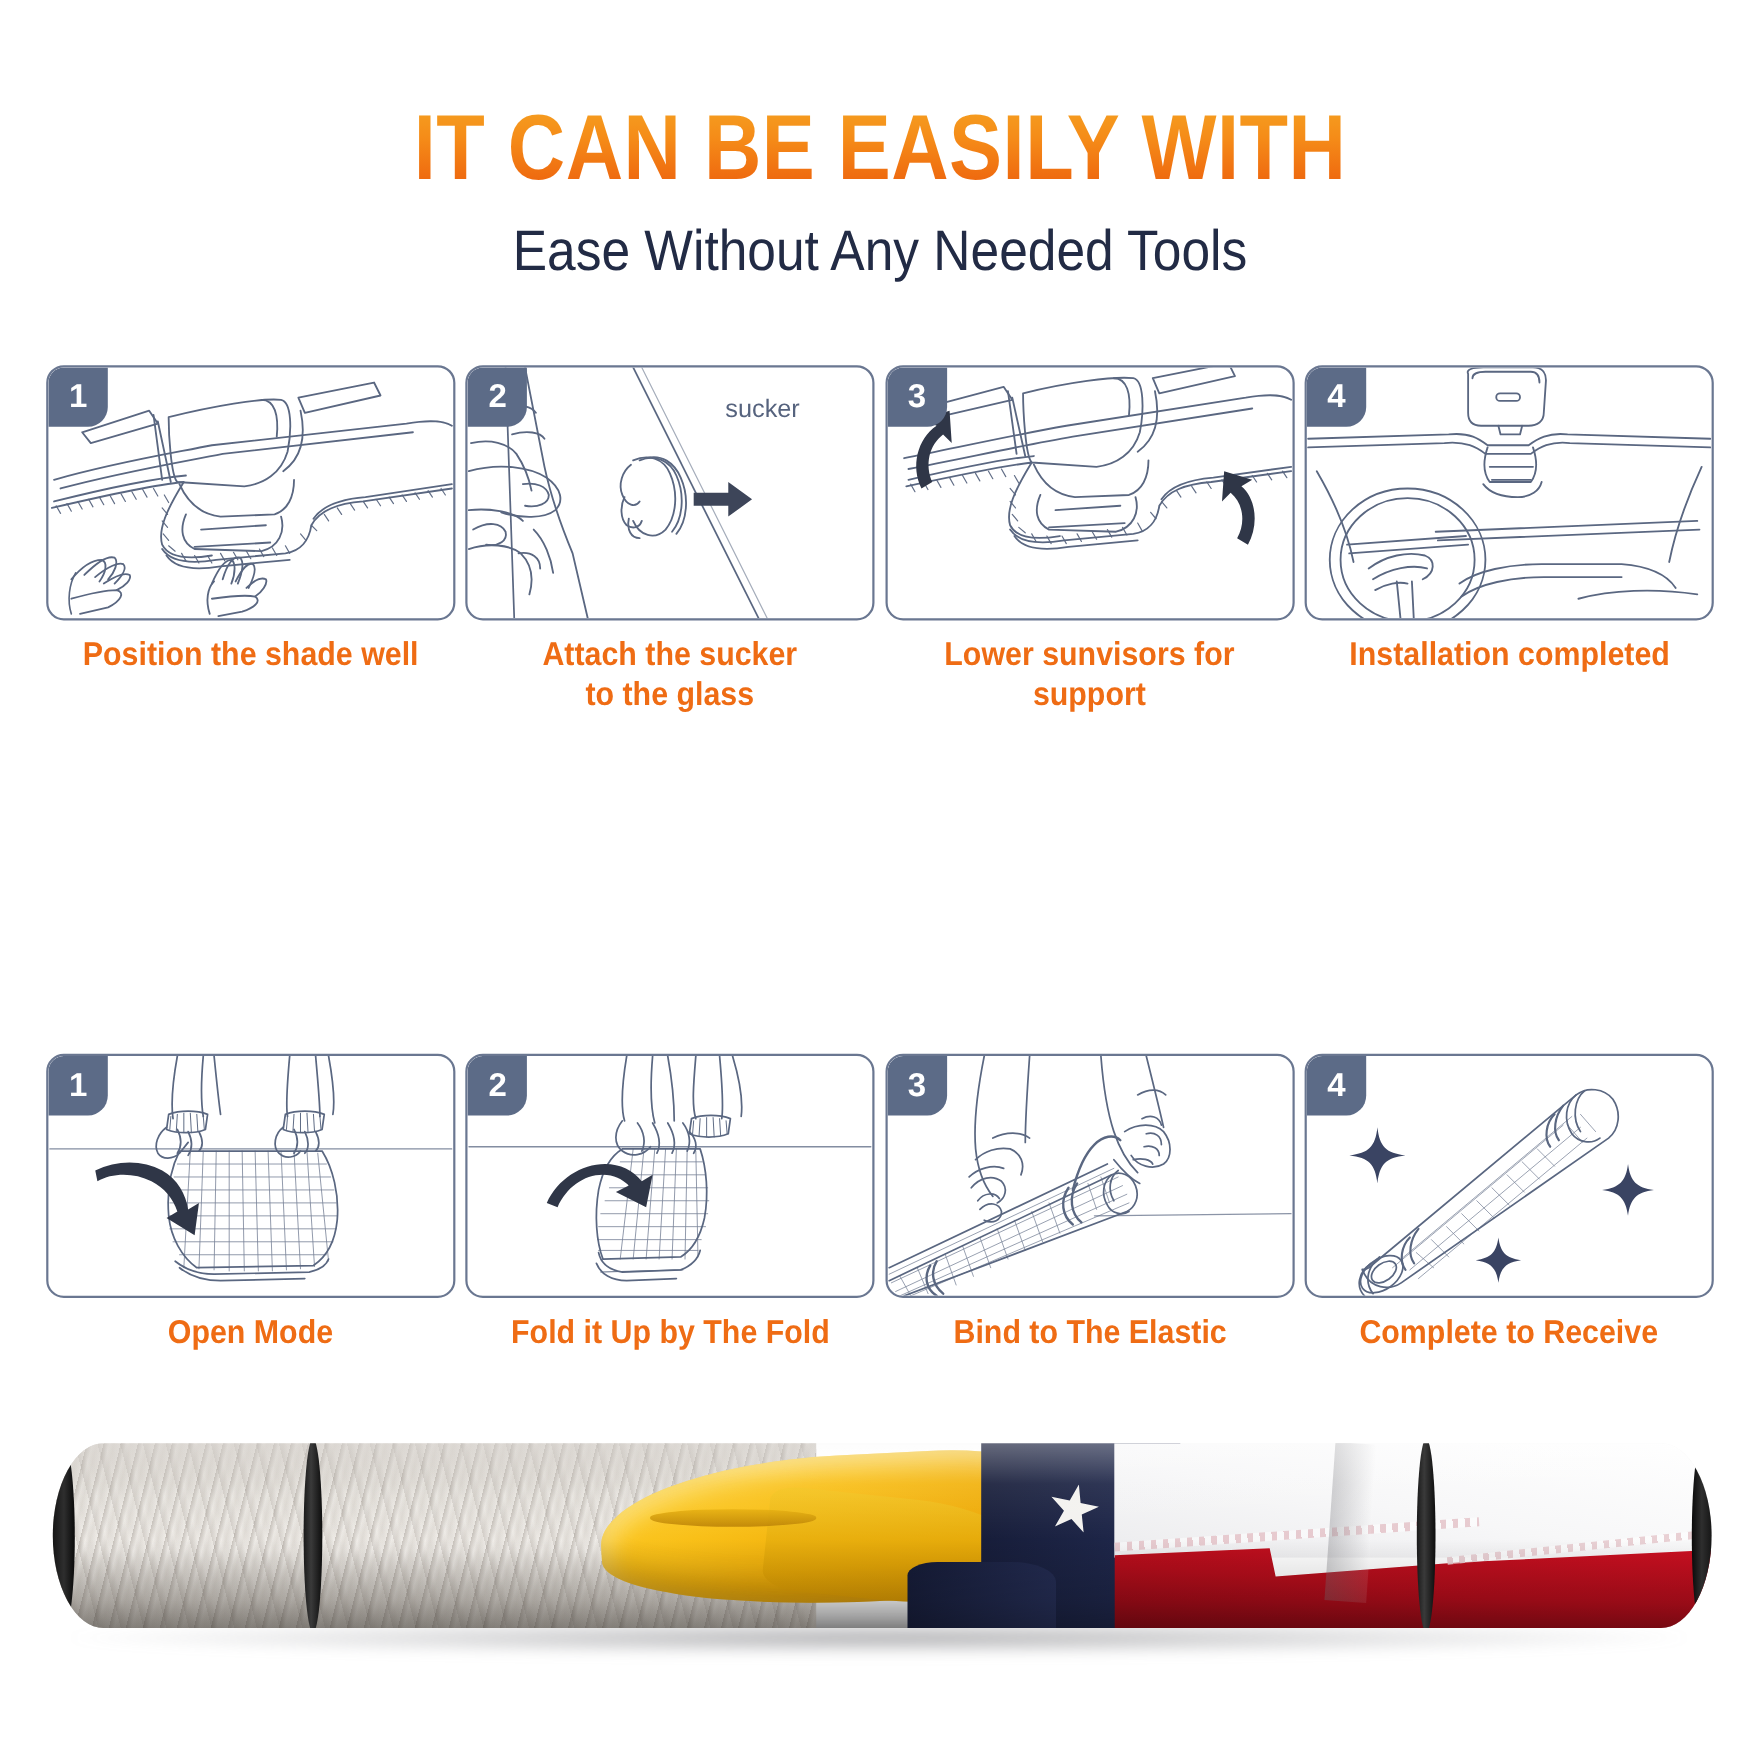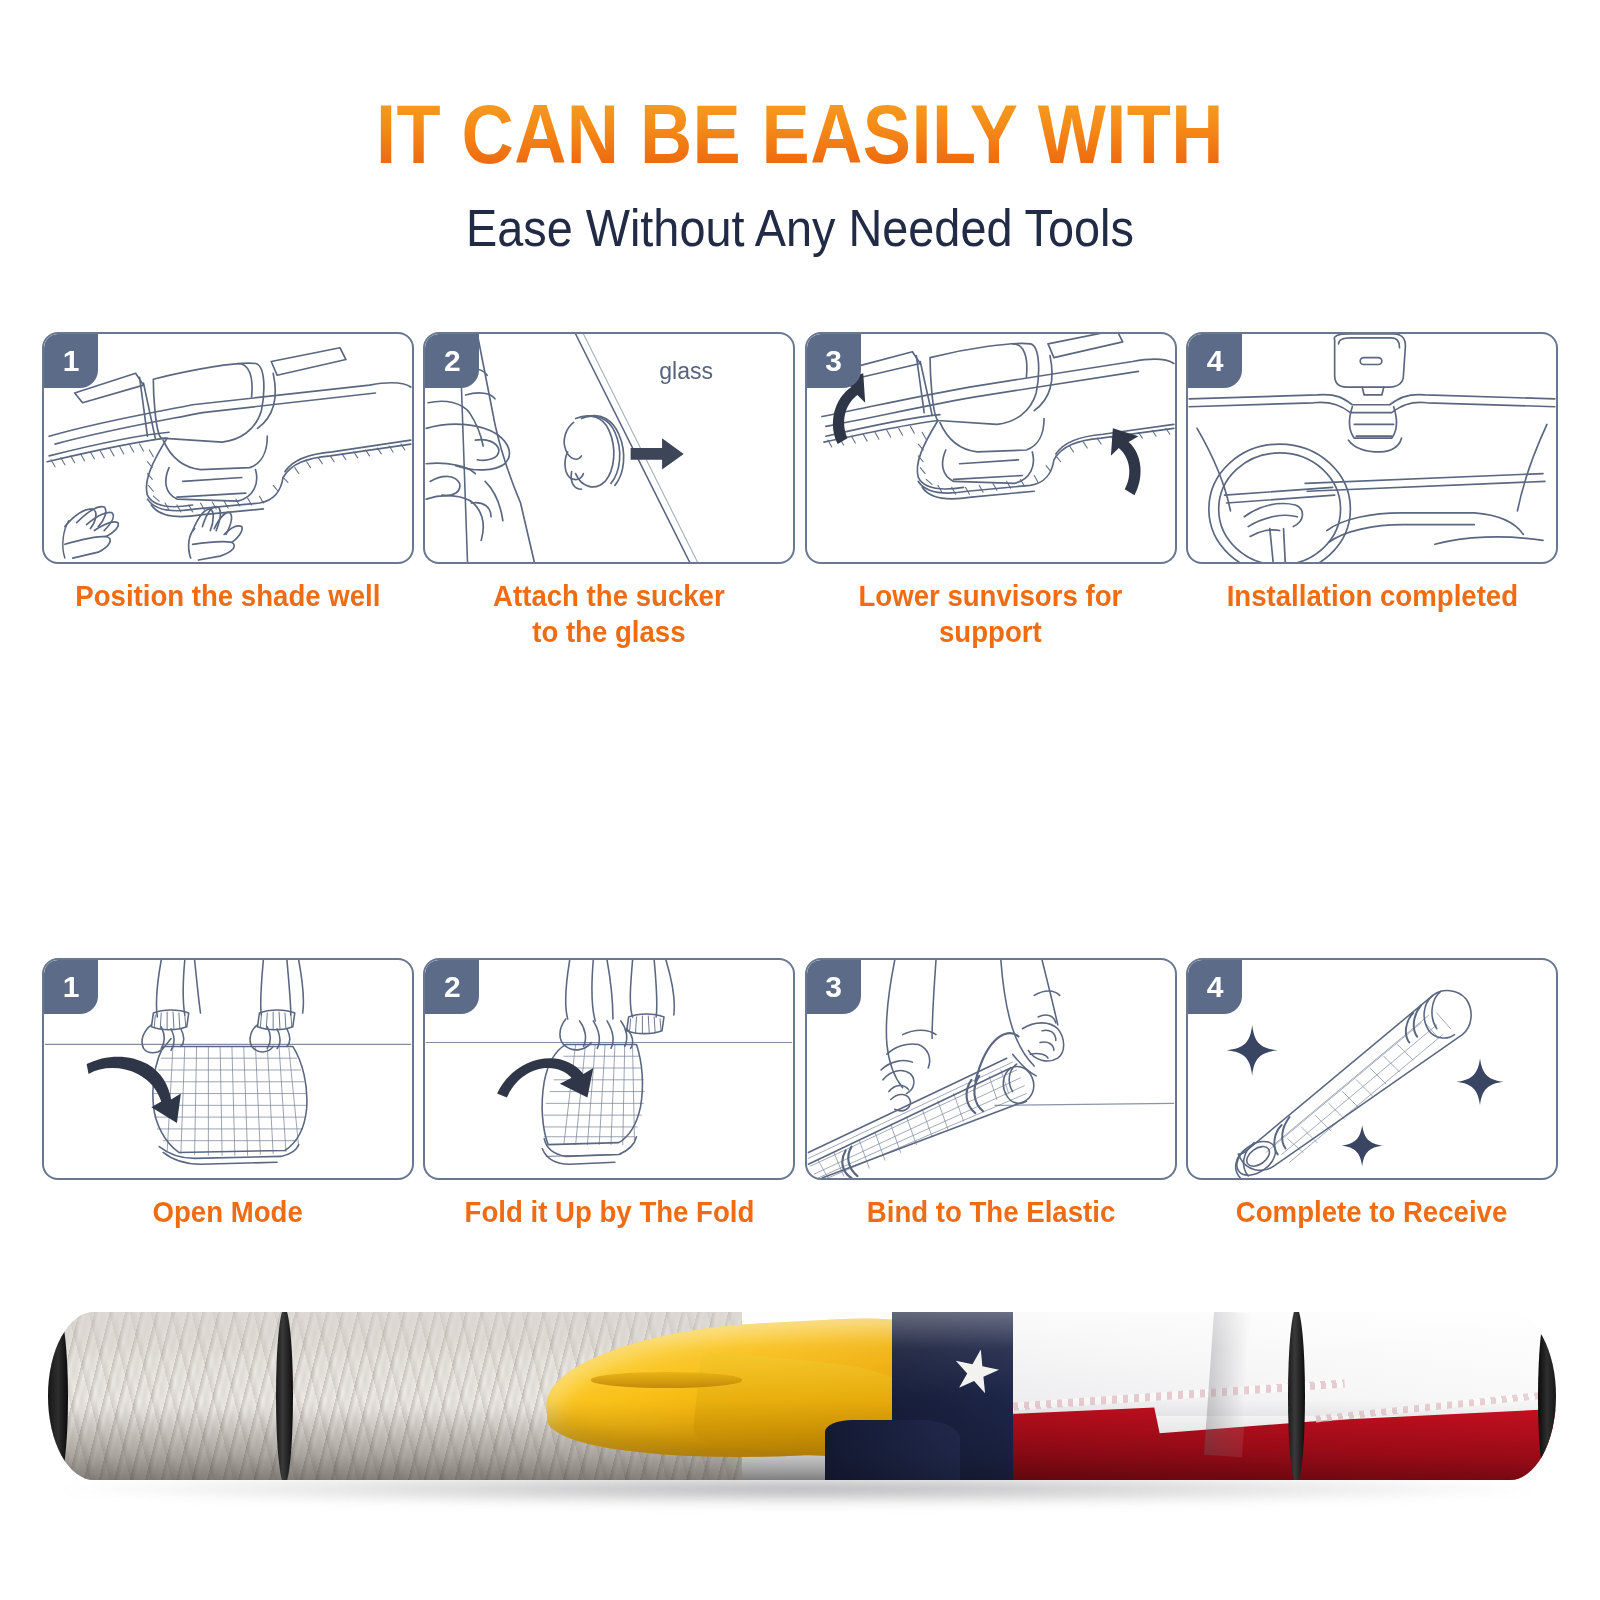--- a/index.html
+++ b/index.html
@@ -305,21 +305,21 @@
             <path d="M150 214 C 164 212, 180 210, 190 212 C 196 216, 190 222, 178 226 L 156 230"></path>
           </svg>
         </div>
       </div>
       <div class="caption">Position the shade well</div>
     </div>
 
     <div class="step-cell">
       <div class="panel h-tall">
         <div class="badge">2</div>
-        <div class="glass-label" style="left:234px; top:24px;">glass</div>
+        <div class="glass-label" style="left:234px; top:24px;">sucker</div>
         <div class="art">
           <svg viewBox="0 0 372 232" fill="none" stroke="#5a6781" stroke-width="1.7" stroke-linecap="round" stroke-linejoin="round">
 
             <path d="M152 0 L 268 232" stroke-width="1.6"></path>
             <path d="M160 0 L 276 232" stroke-width="1.1" opacity="0.55"></path>
 
             <path d="M34 0 L 42 232" stroke-width="1.6"></path>
             <path d="M52 0 L 70 92 C 76 120, 86 148, 96 172 L 110 232"></path>
             <path d="M36 36 C 48 34, 58 36, 62 42"></path>
             <path d="M40 62 C 54 58, 66 60, 70 66"></path>

